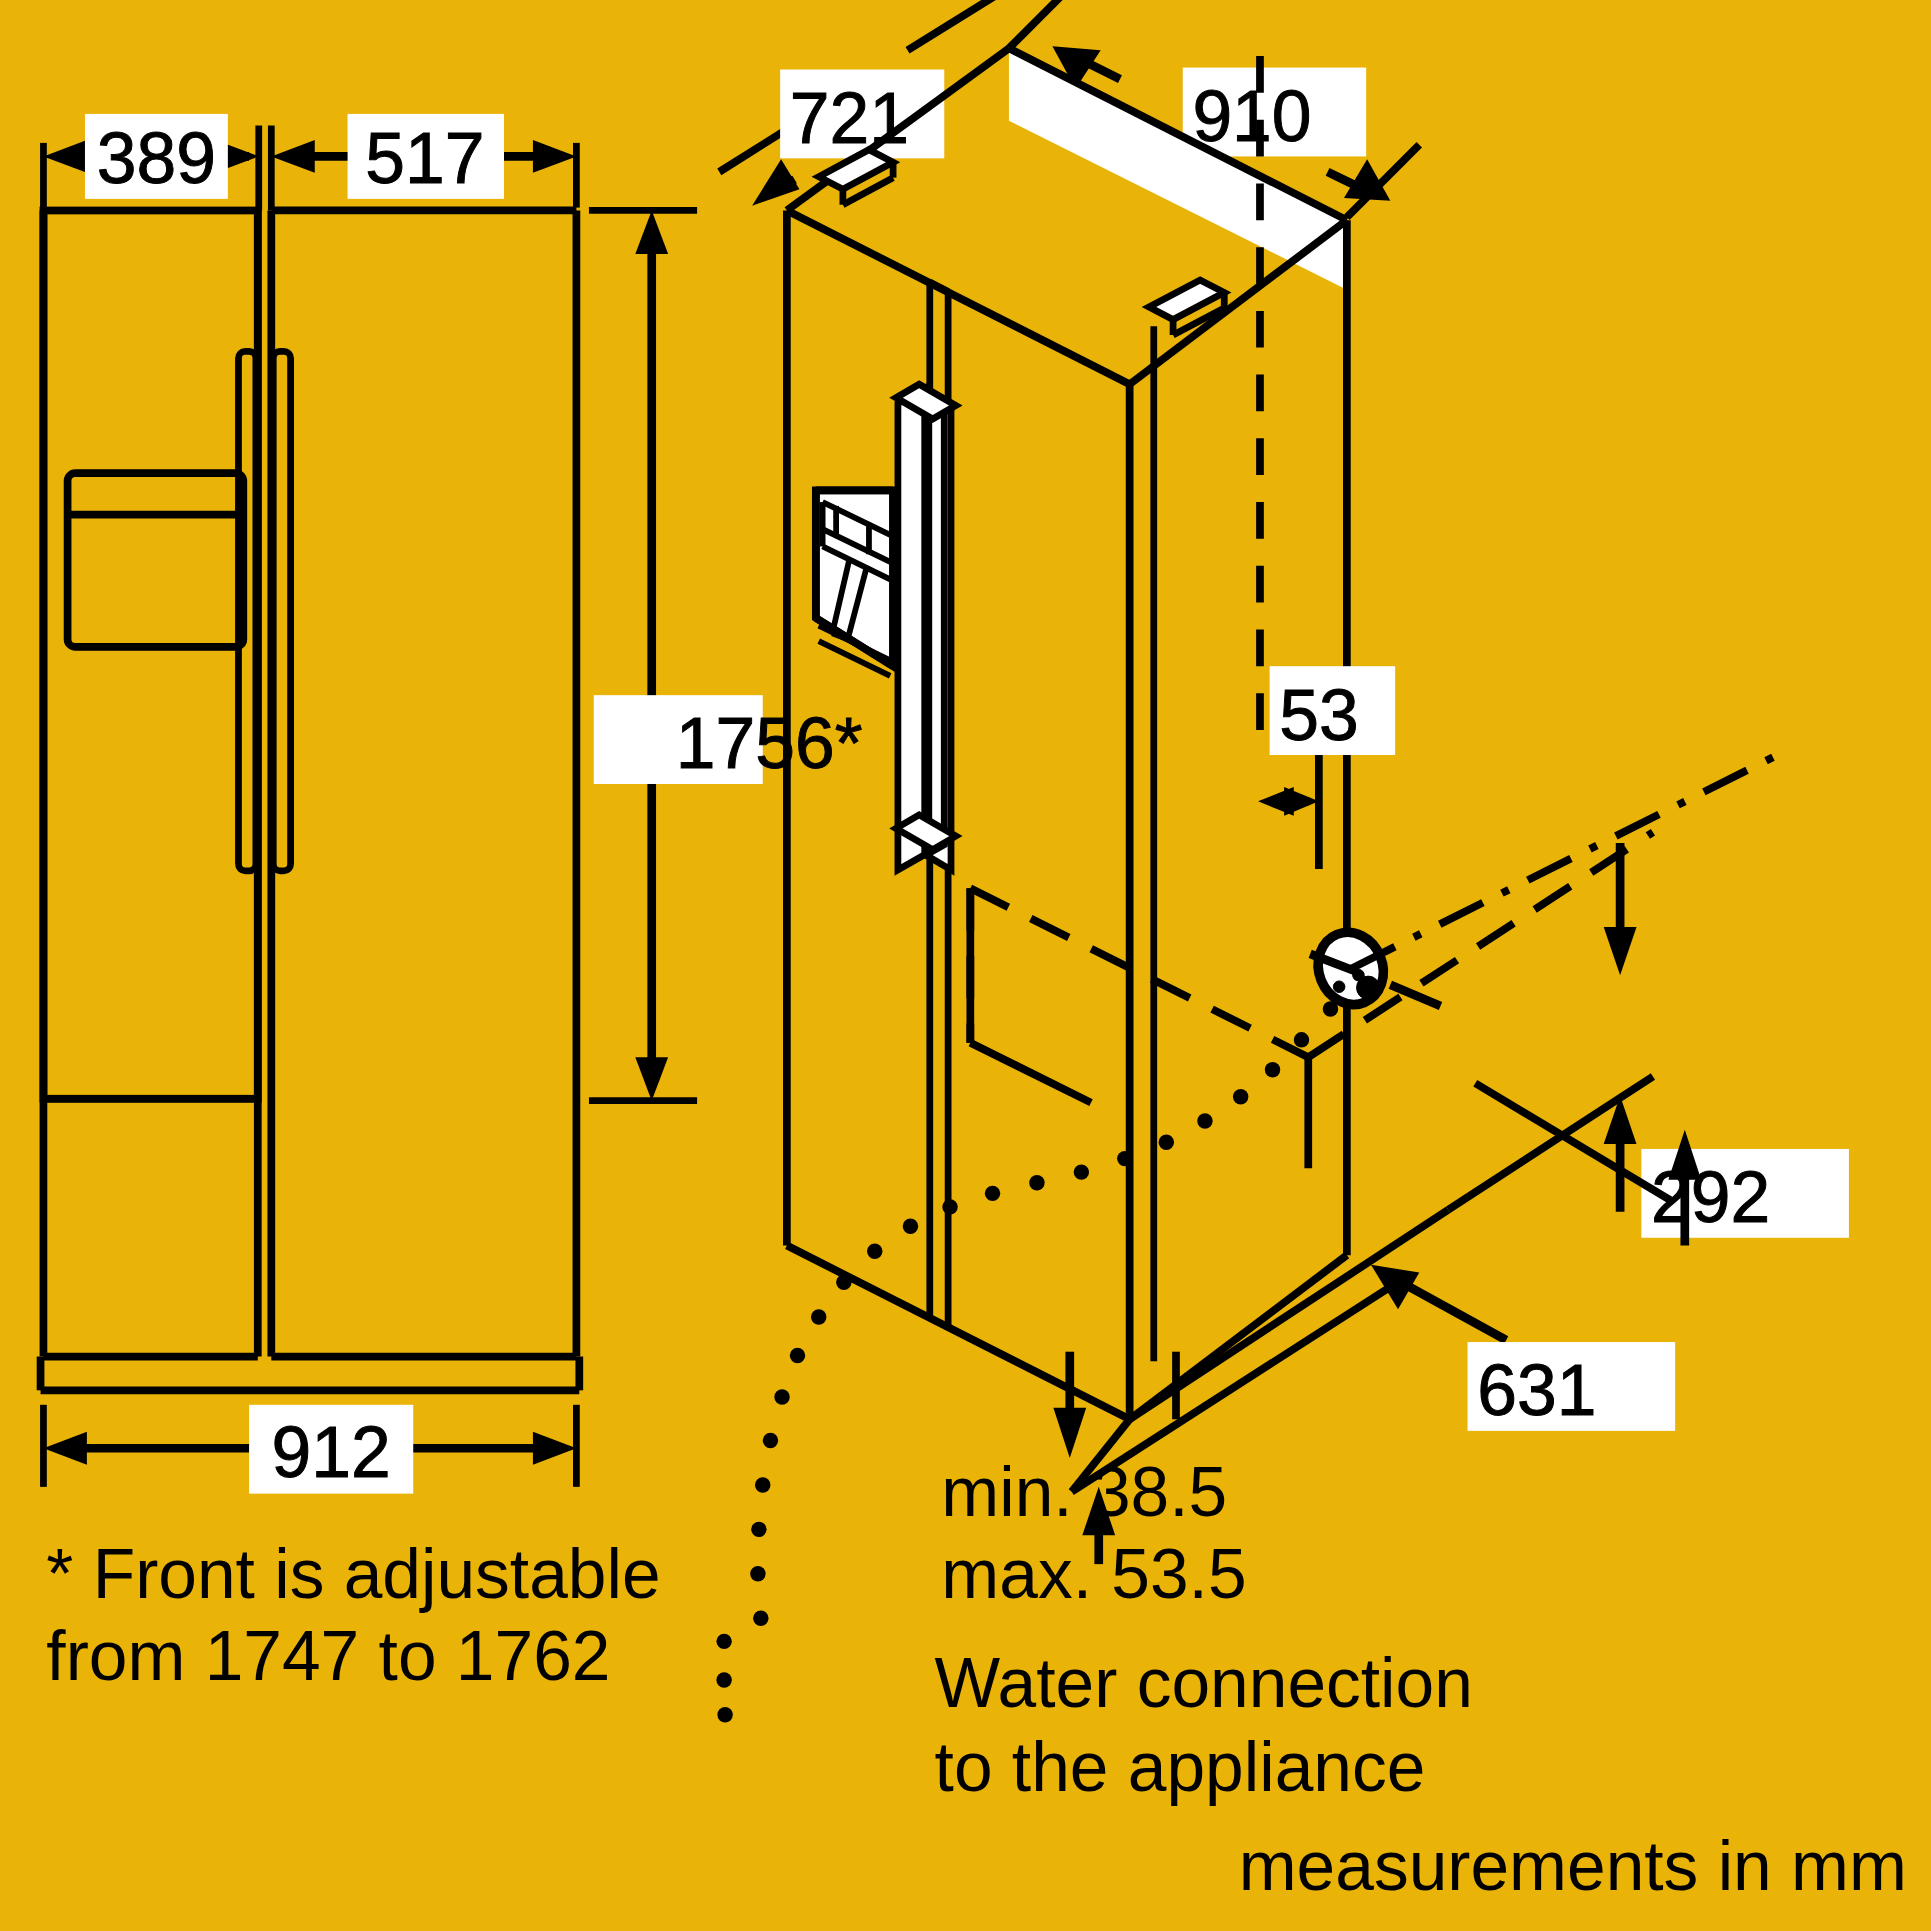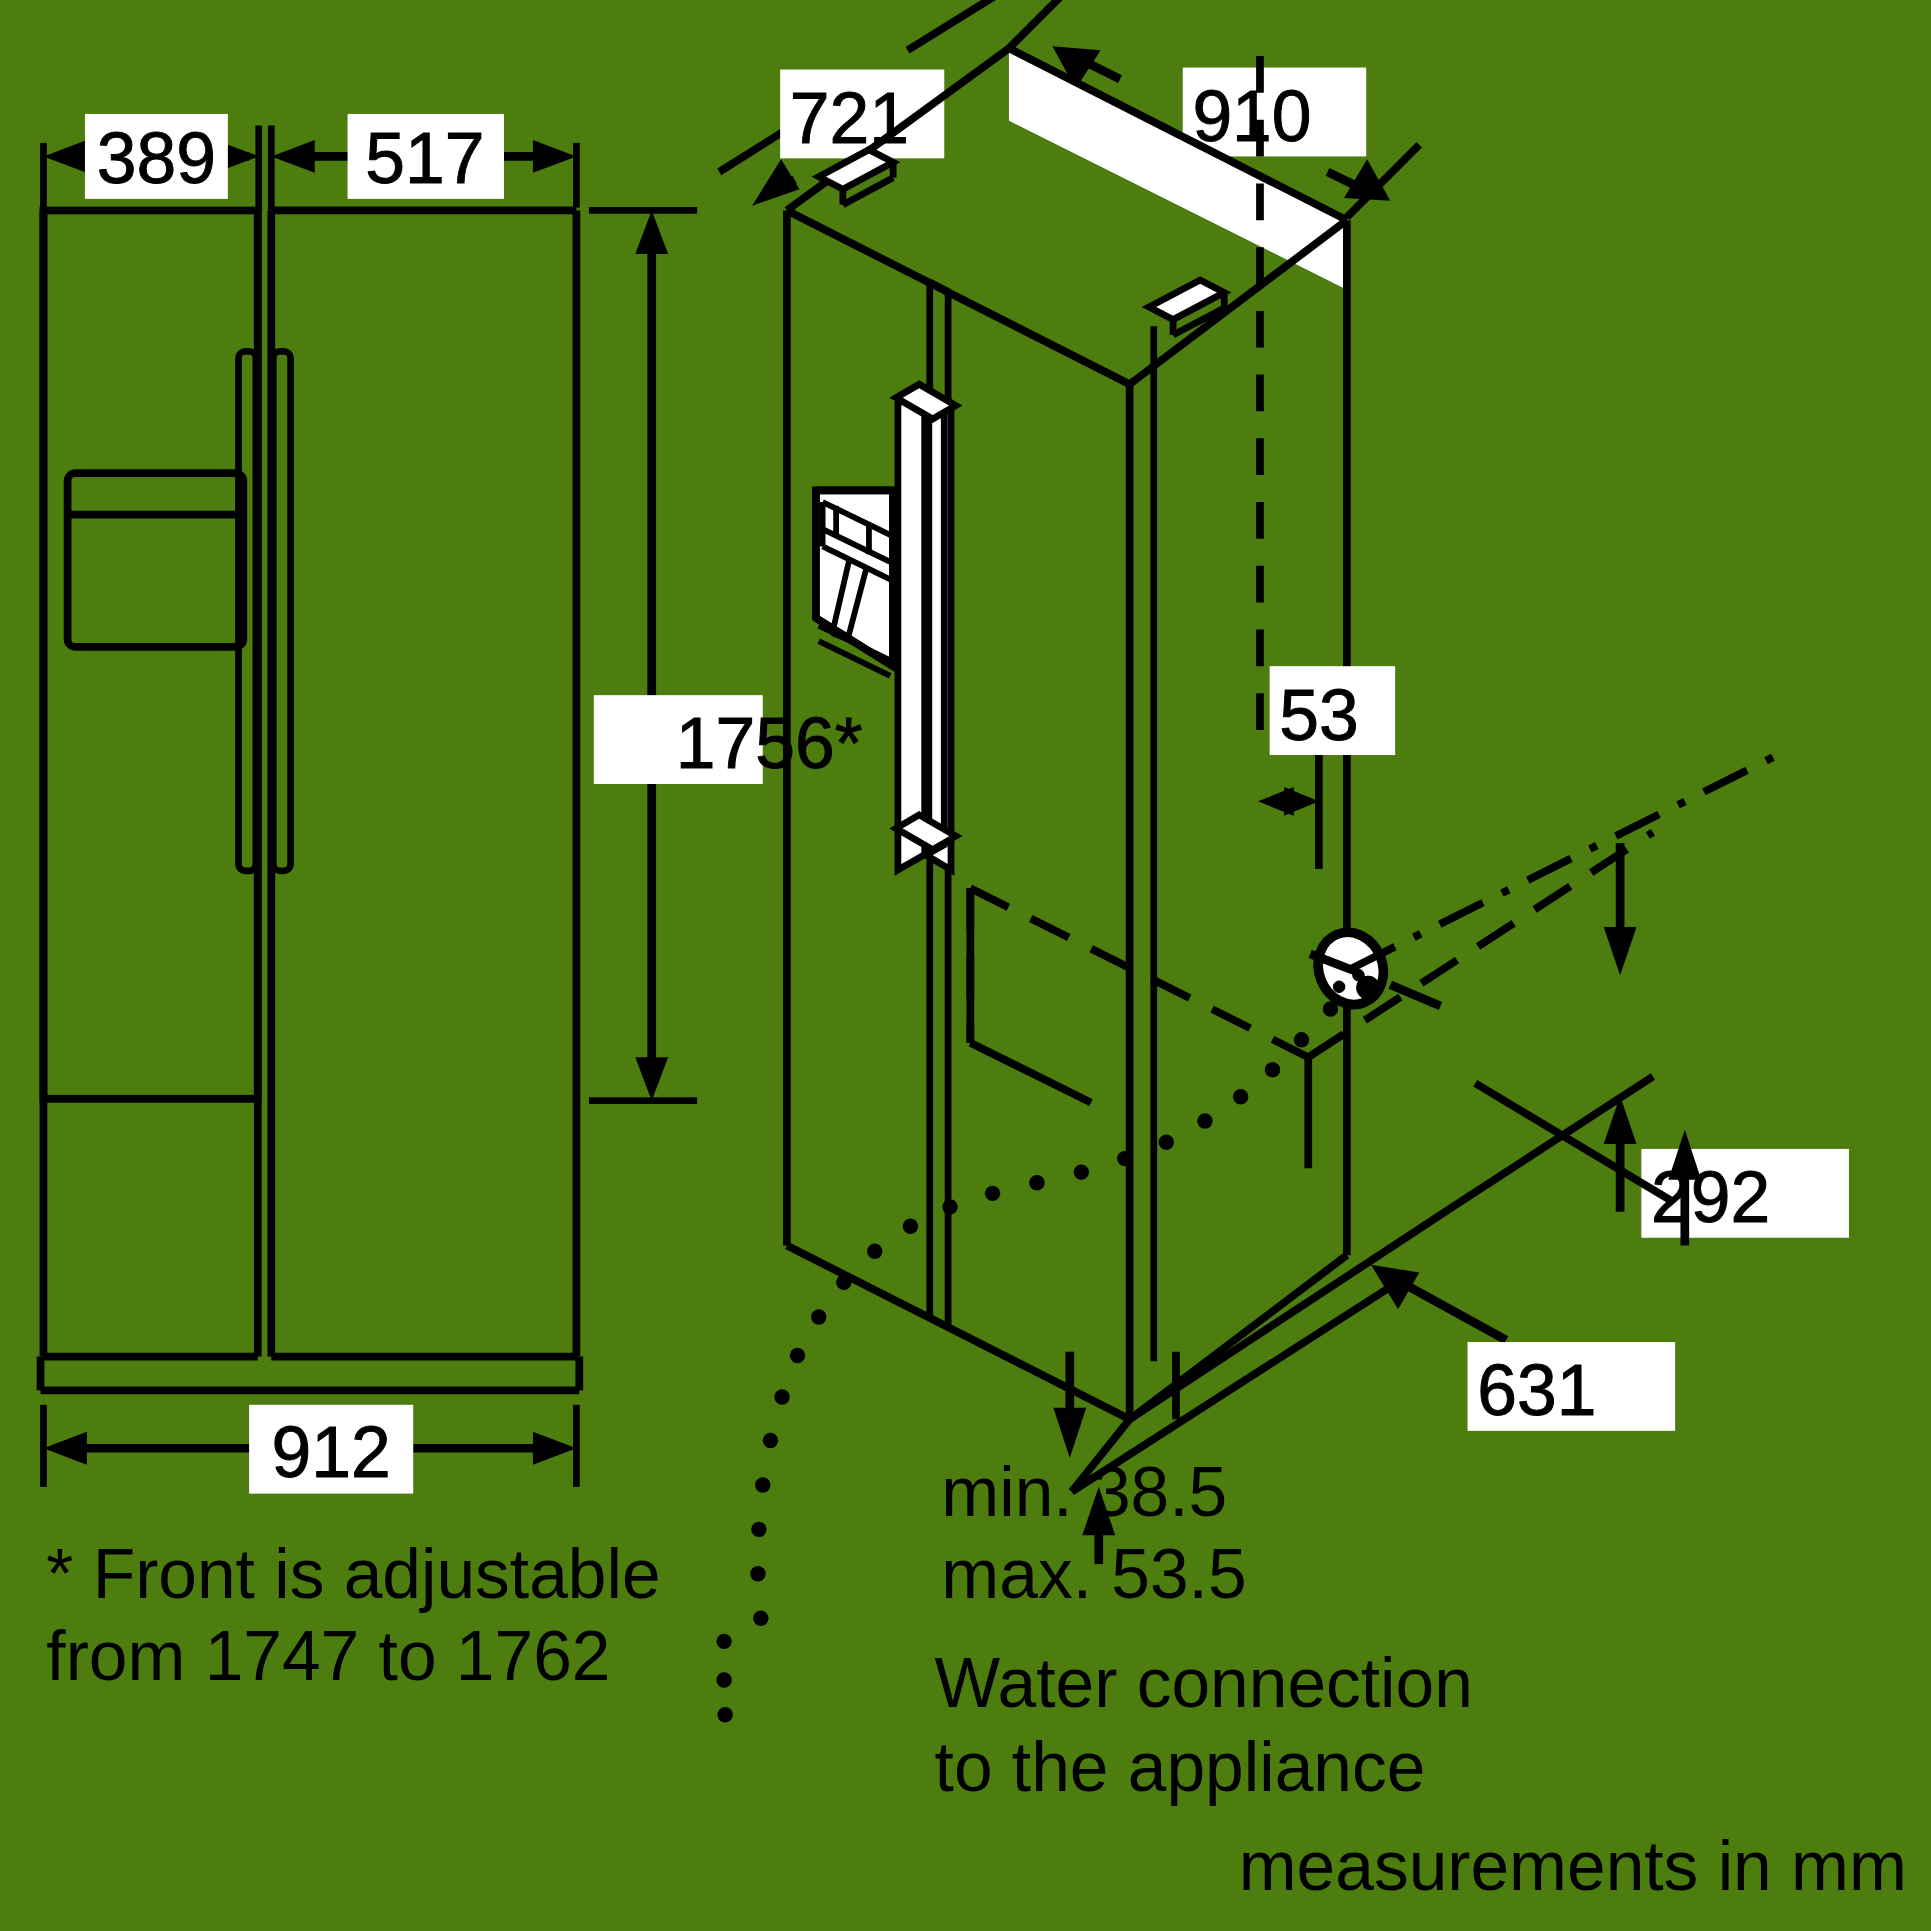--- a/index.html
+++ b/index.html
@@ -1,17 +1,17 @@
 <!DOCTYPE html>
 <html><head>
 <meta charset="utf-8">
 <style>
   html,body{margin:0;padding:0;background:#ffffff;}
   body{width:1931px;height:1931px;overflow:hidden;font-family:"Liberation Sans",sans-serif;}
-  #sheet{position:relative;width:1931px;height:1931px;background:#4d7c0f;}
+  #sheet{position:relative;width:1931px;height:1931px;background:#eab308;}
   svg{display:block;}
   text{font-family:"Liberation Sans",sans-serif;fill:#000;}
   .dim-txt{font-size:74px;}
   .note-txt{font-size:72px;}
 </style>
 </head>
 <body>
 
 <div id="sheet">
 <svg width="1931" height="1931" viewBox="0 0 2000 2000" xmlns="http://www.w3.org/2000/svg">

